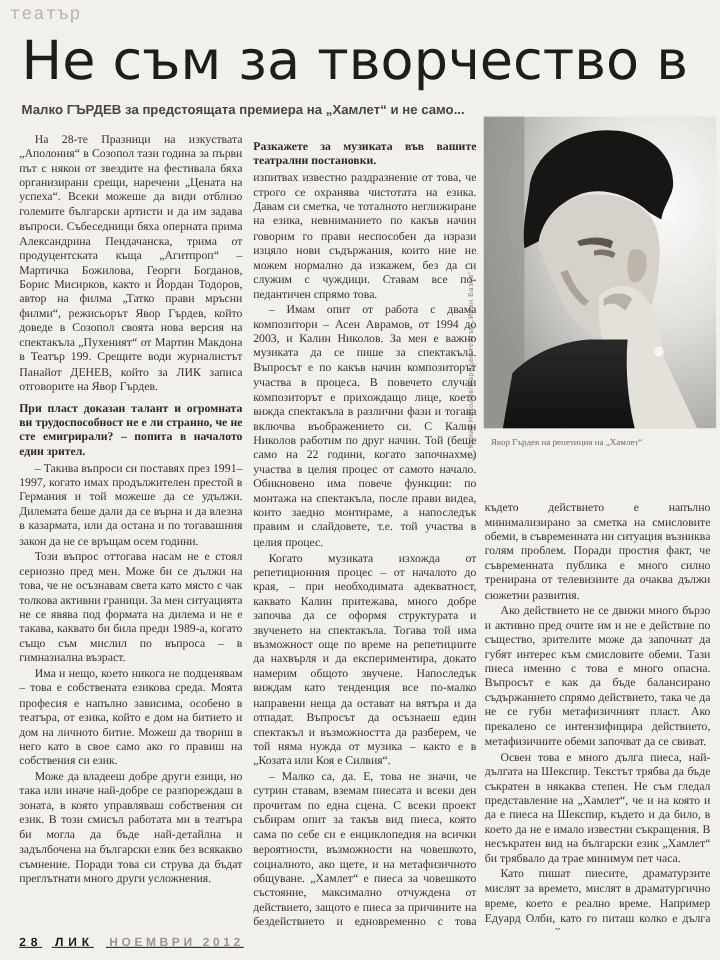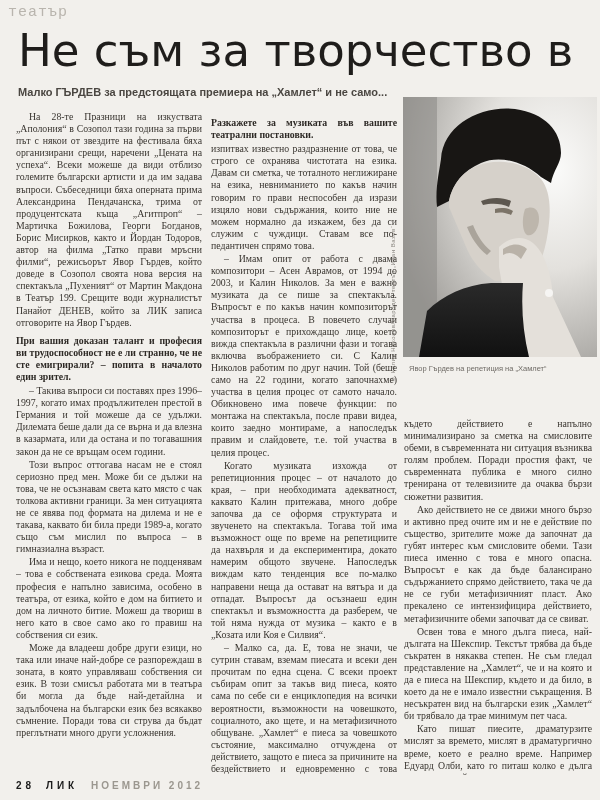--- a/index.html
+++ b/index.html
@@ -22,21 +22,21 @@
   .deck {
     position:absolute; left:18px; top:86px; width:380px;
     font-family:"Liberation Sans", sans-serif; font-weight:700;
     font-size:11px; color:#4a4641;
   }
   
   .photo-wrap { position:absolute; left:403px; top:97px; width:194px; }
   .photo-wrap svg { display:block; }
   .photo-caption {
     margin-top:7px; padding-left:6px;
-    font-family:Liberation Sans, sans-serif; font-size:7.5px; color:#6f6b66;
+    font-family:Liberation Serif, serif; font-size:7.5px; color:#6f6b66;
   }
   .photo-credit {
     position:absolute; left:390px; top:210px; height:172px;
     writing-mode:vertical-rl; transform:rotate(180deg);
     font-family:"Liberation Sans", sans-serif; font-size:6px; color:#8a8680;
     letter-spacing:0.5px; white-space:nowrap;
   }
   
   .col {
     position:absolute; overflow:hidden;
@@ -47,21 +47,21 @@
   .col-right  { left:404px; top:418px; width:188px; height:357px; }
   .para { margin:0 0 1px 0; text-indent:13px; }
   .para.cont { text-indent:0; }
   .para.question {
     font-weight:700; text-indent:0; margin-top:6px; margin-bottom:2px;
     color:#2e2a26;
   }
   
   .footer {
     position:absolute; left:16px; top:780px;
-    font-family:"Liberation Sans", sans-serif; font-size:10px; font-weight:700;
+    font-family:"Liberation Sans", sans-serif; font-size:10px; font-weight:700;text-decoration:underline;
   }
   .footer .pageno { color:#1c1c1c; letter-spacing:4px; margin-right:8px; }
   .footer .mag    { color:#1c1c1c; letter-spacing:4px; margin-right:10px; }
   .footer .issue  { color:#9b978f; letter-spacing:3px; font-weight:700; }
 </style>
 </head>
 <body>
 
 <div class="page">
 
@@ -103,35 +103,35 @@
       <path d="M16,260 L24,214 C40,198 62,188 88,186 L120,186 C118,210 120,236 126,260 Z" fill="url(#shirt)"></path>
 
       <path d="M122,112 C130,108 136,112 136,122 C136,132 130,140 124,138 C120,136 118,124 122,112 Z" fill="#bdb6ac"></path>
     </svg>
     <div class="photo-caption">Явор Гърдев на репетиция на „Хамлет“</div>
   </div>
   <div class="photo-credit">© Калин Николов/Народен театър „Иван Вазов“</div>
 
   <div class="col col-left">
       <p class="para">На 28-те Празници на изкуствата „Аполония“ в Созопол тази година за първи път с някои от звездите на фестивала бяха организирани срещи, наречени „Цената на успеха“. Всеки можеше да види отблизо големите български артисти и да им задава въпроси. Събеседници бяха оперната прима Александрина Пендачанска, трима от продуцентската къща „Агитпроп“ – Мартичка Божилова, Георги Богданов, Борис Мисирков, както и Йордан Тодоров, автор на филма „Татко прави мръсни филми“, режисьорът Явор Гърдев, който доведе в Созопол своята нова версия на спектакъла „Пухеният“ от Мартин Макдона в Театър 199. Срещите води журналистът Панайот ДЕНЕВ, който за ЛИК записа отговорите на Явор Гърдев.</p>
-      <p class="para question">При вашия доказан талант и професия ви трудоспособност не е ли странно, че не сте емигрирали? – попита в началото един зрител.</p>
-      <p class="para">– Такива въпроси си поставях през 1996–1997, когато имах продължителен престой в Германия и той можеше да се удължи. Дилемата беше дали да се върна и да влезна в казармата, или да остана и по тогавашния закон да не се връщам осем години.</p>
+      <p class="para question">При пласт доказан талант и огромната ви трудоспособност не е ли странно, че не сте емигрирали? – попита в началото един зрител.</p>
+      <p class="para">– Такива въпроси си поставях през 1991–1997, когато имах продължителен престой в Германия и той можеше да се удължи. Дилемата беше дали да се върна и да влезна в казармата, или да остана и по тогавашния закон да не се връщам осем години.</p>
       <p class="para">Този въпрос оттогава насам не е стоял сериозно пред мен. Може би се дължи на това, че не осъзнавам света като място с чак толкова активни граници. За мен ситуацията не се явява под формата на дилема и не е такава, каквато би била преди 1989-а, когато също съм мислил по въпроса – в гимназиална възраст.</p>
       <p class="para">Има и нещо, което никога не подценявам – това е собствената езикова среда. Моята професия е напълно зависима, особено в театъра, от езика, който е дом на битието и дом на личното битие. Можеш да твориш в него като в свое само ако го правиш на собствения си език.</p>
       <p class="para">Може да владееш добре други езици, но така или иначе най-добре се разпореждаш в зоната, в която управляваш собствения си език. В този смисъл работата ми в театъра би могла да бъде най-детайлна и задълбочена на български език без всякакво съмнение. Поради това си струва да бъдат преглътнати много други усложнения.</p>
     </div>
   <div class="col col-middle">
       <p class="para question">Разкажете за музиката във вашите театрални постановки.</p>
       <p class="para cont">изпитвах известно раздразнение от това, че строго се охранява чистотата на езика. Давам си сметка, че тоталното неглижиране на езика, невниманието по какъв начин говорим го прави неспособен да изрази изцяло нови съдържания, които ние не можем нормално да изкажем, без да си служим с чуждици. Ставам все по-педантичен спрямо това.</p>
       <p class="para">– Имам опит от работа с двама композитори – Асен Аврамов, от 1994 до 2003, и Калин Николов. За мен е важно музиката да се пише за спектакъла. Въпросът е по какъв начин композиторът участва в процеса. В повечето случаи композиторът е прихождащо лице, което вижда спектакъла в различни фази и тогава включва въображението си. С Калин Николов работим по друг начин. Той (беше само на 22 години, когато започнахме) участва в целия процес от самото начало. Обикновено има повече функции: по монтажа на спектакъла, после прави видеа, които заедно монтираме, а напоследък правим и слайдовете, т.е. той участва в целия процес.</p>
       <p class="para">Когато музиката изхожда от репетиционния процес – от началото до края, – при необходимата адекватност, каквато Калин притежава, много добре започва да се оформя структурата и звученето на спектакъла. Тогава той има възможност още по време на репетициите да нахвърля и да експериментира, докато намерим общото звучене. Напоследък виждам като тенденция все по-малко направени неща да остават на вятъра и да отпадат. Въпросът да осъзнаеш един спектакъл и възможността да разберем, че той няма нужда от музика – както е в „Козата или Коя е Силвия“.</p>
       <p class="para">– Малко са, да. Е, това не значи, че сутрин ставам, вземам пиесата и всеки ден прочитам по една сцена. С всеки проект събирам опит за такъв вид пиеса, която сама по себе си е енциклопедия на всички вероятности, възможности на човешкото, социалното, ако щете, и на метафизичното общуване. „Хамлет“ е пиеса за човешкото състояние, максимално отчуждена от действието, защото е пиеса за причините на бездействието и едновременно с това съдържа огромни натрупвания от смисъл. А там,</p>
     </div>
   <div class="col col-right">
-      <p class="para cont">където действието е напълно минимализирано за сметка на смисловите обеми, в съвременната ни ситуация възниква голям проблем. Поради простия факт, че съвременната публика е много силно тренирана от телевизиите да очаква бързи сюжетни развития.</p>
+      <p class="para cont">където действието е напълно минимализирано за сметка на смисловите обеми, в съвременната ни ситуация възниква голям проблем. Поради простия факт, че съвременната публика е много силно тренирана от телевизиите да очаква дължи сюжетни развития.</p>
       <p class="para">Ако действието не се движи много бързо и активно пред очите им и не е действие по същество, зрителите може да започнат да губят интерес към смисловите обеми. Тази пиеса именно с това е много опасна. Въпросът е как да бъде балансирано съдържанието спрямо действието, така че да не се губи метафизичният пласт. Ако прекалено се интензифицира действието, метафизичните обеми започват да се свиват.</p>
       <p class="para">Освен това е много дълга пиеса, най-дългата на Шекспир. Текстът трябва да бъде съкратен в някаква степен. Не съм гледал представление на „Хамлет“, че и на която и да е пиеса на Шекспир, където и да било, в което да не е имало известни съкращения. В несъкратен вид на български език „Хамлет“ би трябвало да трае минимум пет часа.</p>
       <p class="para">Като пишат пиесите, драматурзите мислят за времето, мислят в драматургично време, което е реално време. Например Едуард Олби, като го питаш колко е дълга тази пиеса, той не казва</p>
     </div>
 
   <div class="footer">
     <span class="pageno">28</span>
     <span class="mag">ЛИК</span>
     <span class="issue">НОЕМВРИ 2012</span>
   </div>

